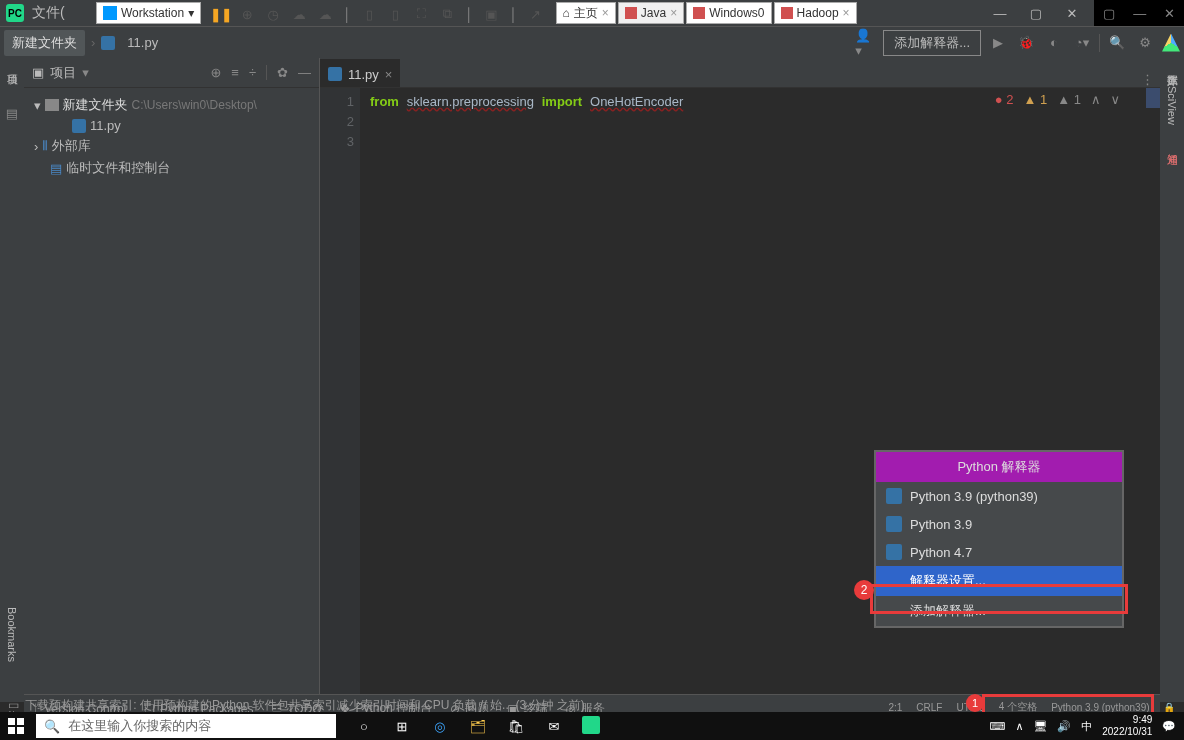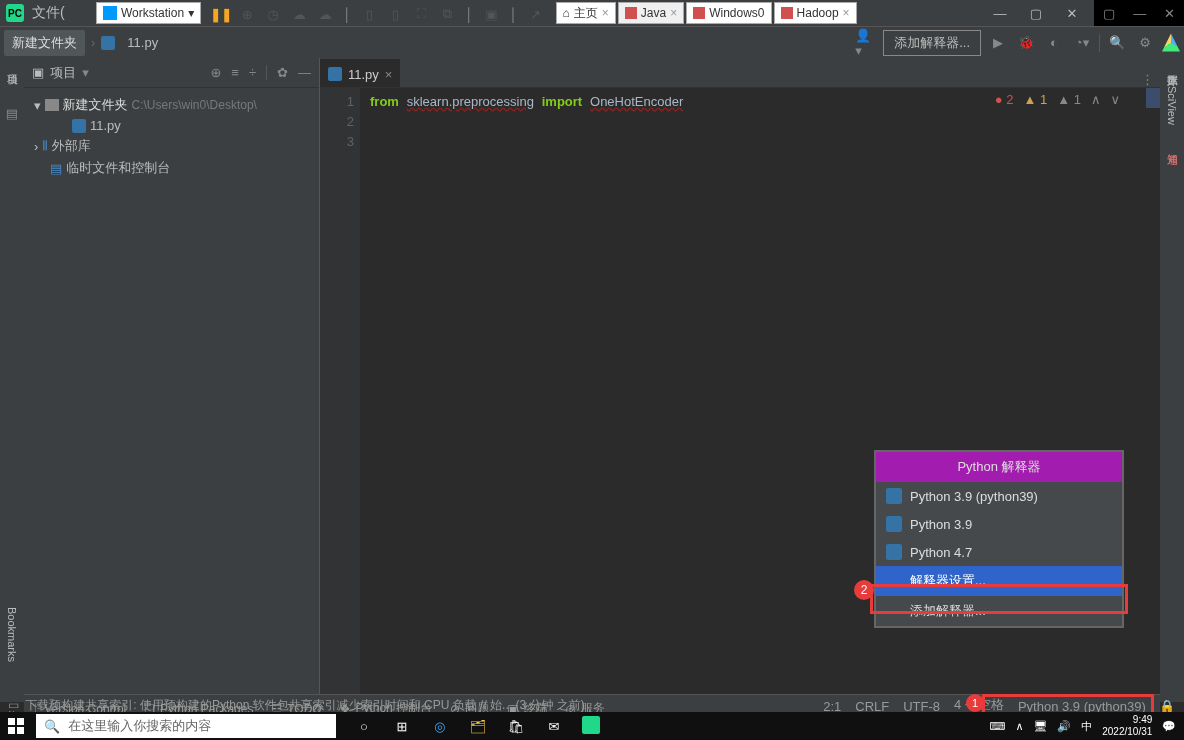--- a/index.html
+++ b/index.html
@@ -73,21 +73,21 @@
 .popup .item { padding:6px 10px; display:flex; align-items:center; gap:8px; color:#ddd; }
 .popup .item.sel { background:#2f65ca; color:#fff; }
 .popup .pyi { width:16px; height:16px; background:#3572a5; border-radius:2px; }
 .callout2 { position:absolute; right:310px; bottom:140px; width:20px; height:20px; border-radius:50%; background:#e83b3b; color:#fff; font-size:12px; display:flex; align-items:center; justify-content:center; }
 .redbox-popup { position:absolute; right:56px; bottom:126px; width:258px; height:30px; border:3px solid #e83b3b; pointer-events:none; }
 
 
 .bottombar { position:absolute; left:24px; right:24px; bottom:18px; height:28px; background:#3c3f41; border-top:1px solid #555; display:flex; align-items:center; padding:0 8px; gap:18px; font-size:12px; color:#999; }
 .btab { display:flex; align-items:center; gap:5px; }
 .status-msg { position:absolute; left:8px; bottom:26px; right:8px; height:18px; font-size:12px; color:#999; display:flex; align-items:center; }
-.status-right { position:absolute; right:8px; bottom:26px; display:flex; align-items:flex-end; gap:14px; font-size:13px; color:#999; }
+.status-right { position:absolute; right:8px; bottom:26px; display:flex; align-items:center; gap:14px; font-size:10px; color:#999; }
 .redbox-status { position:absolute; right:30px; bottom:22px; width:172px; height:24px; border:3px solid #e83b3b; pointer-events:none; }
 .callout1 { position:absolute; right:200px; bottom:28px; width:18px; height:18px; border-radius:50%; background:#e83b3b; color:#fff; font-size:11px; display:flex; align-items:center; justify-content:center; }
 .taskbar-real { position:absolute; left:0; right:0; bottom:0; height:28px; background:#101010; display:flex; align-items:center; color:#fff; }
 .tb-start { width:32px; display:flex; justify-content:center; }
 .tb-search { flex:0 0 300px; background:#fff; height:24px; margin:2px 4px; display:flex; align-items:center; padding:0 8px; color:#666; gap:8px; }
 .tb-icons { display:flex; gap:18px; margin-left:14px; }
 .tb-icons span { width:20px; height:20px; display:flex; align-items:center; justify-content:center; }
 .tb-tray { margin-left:auto; display:flex; align-items:center; gap:10px; padding-right:8px; font-size:11px; }
 .clock { display:flex; flex-direction:column; align-items:flex-end; font-size:10px; line-height:12px; }
 

